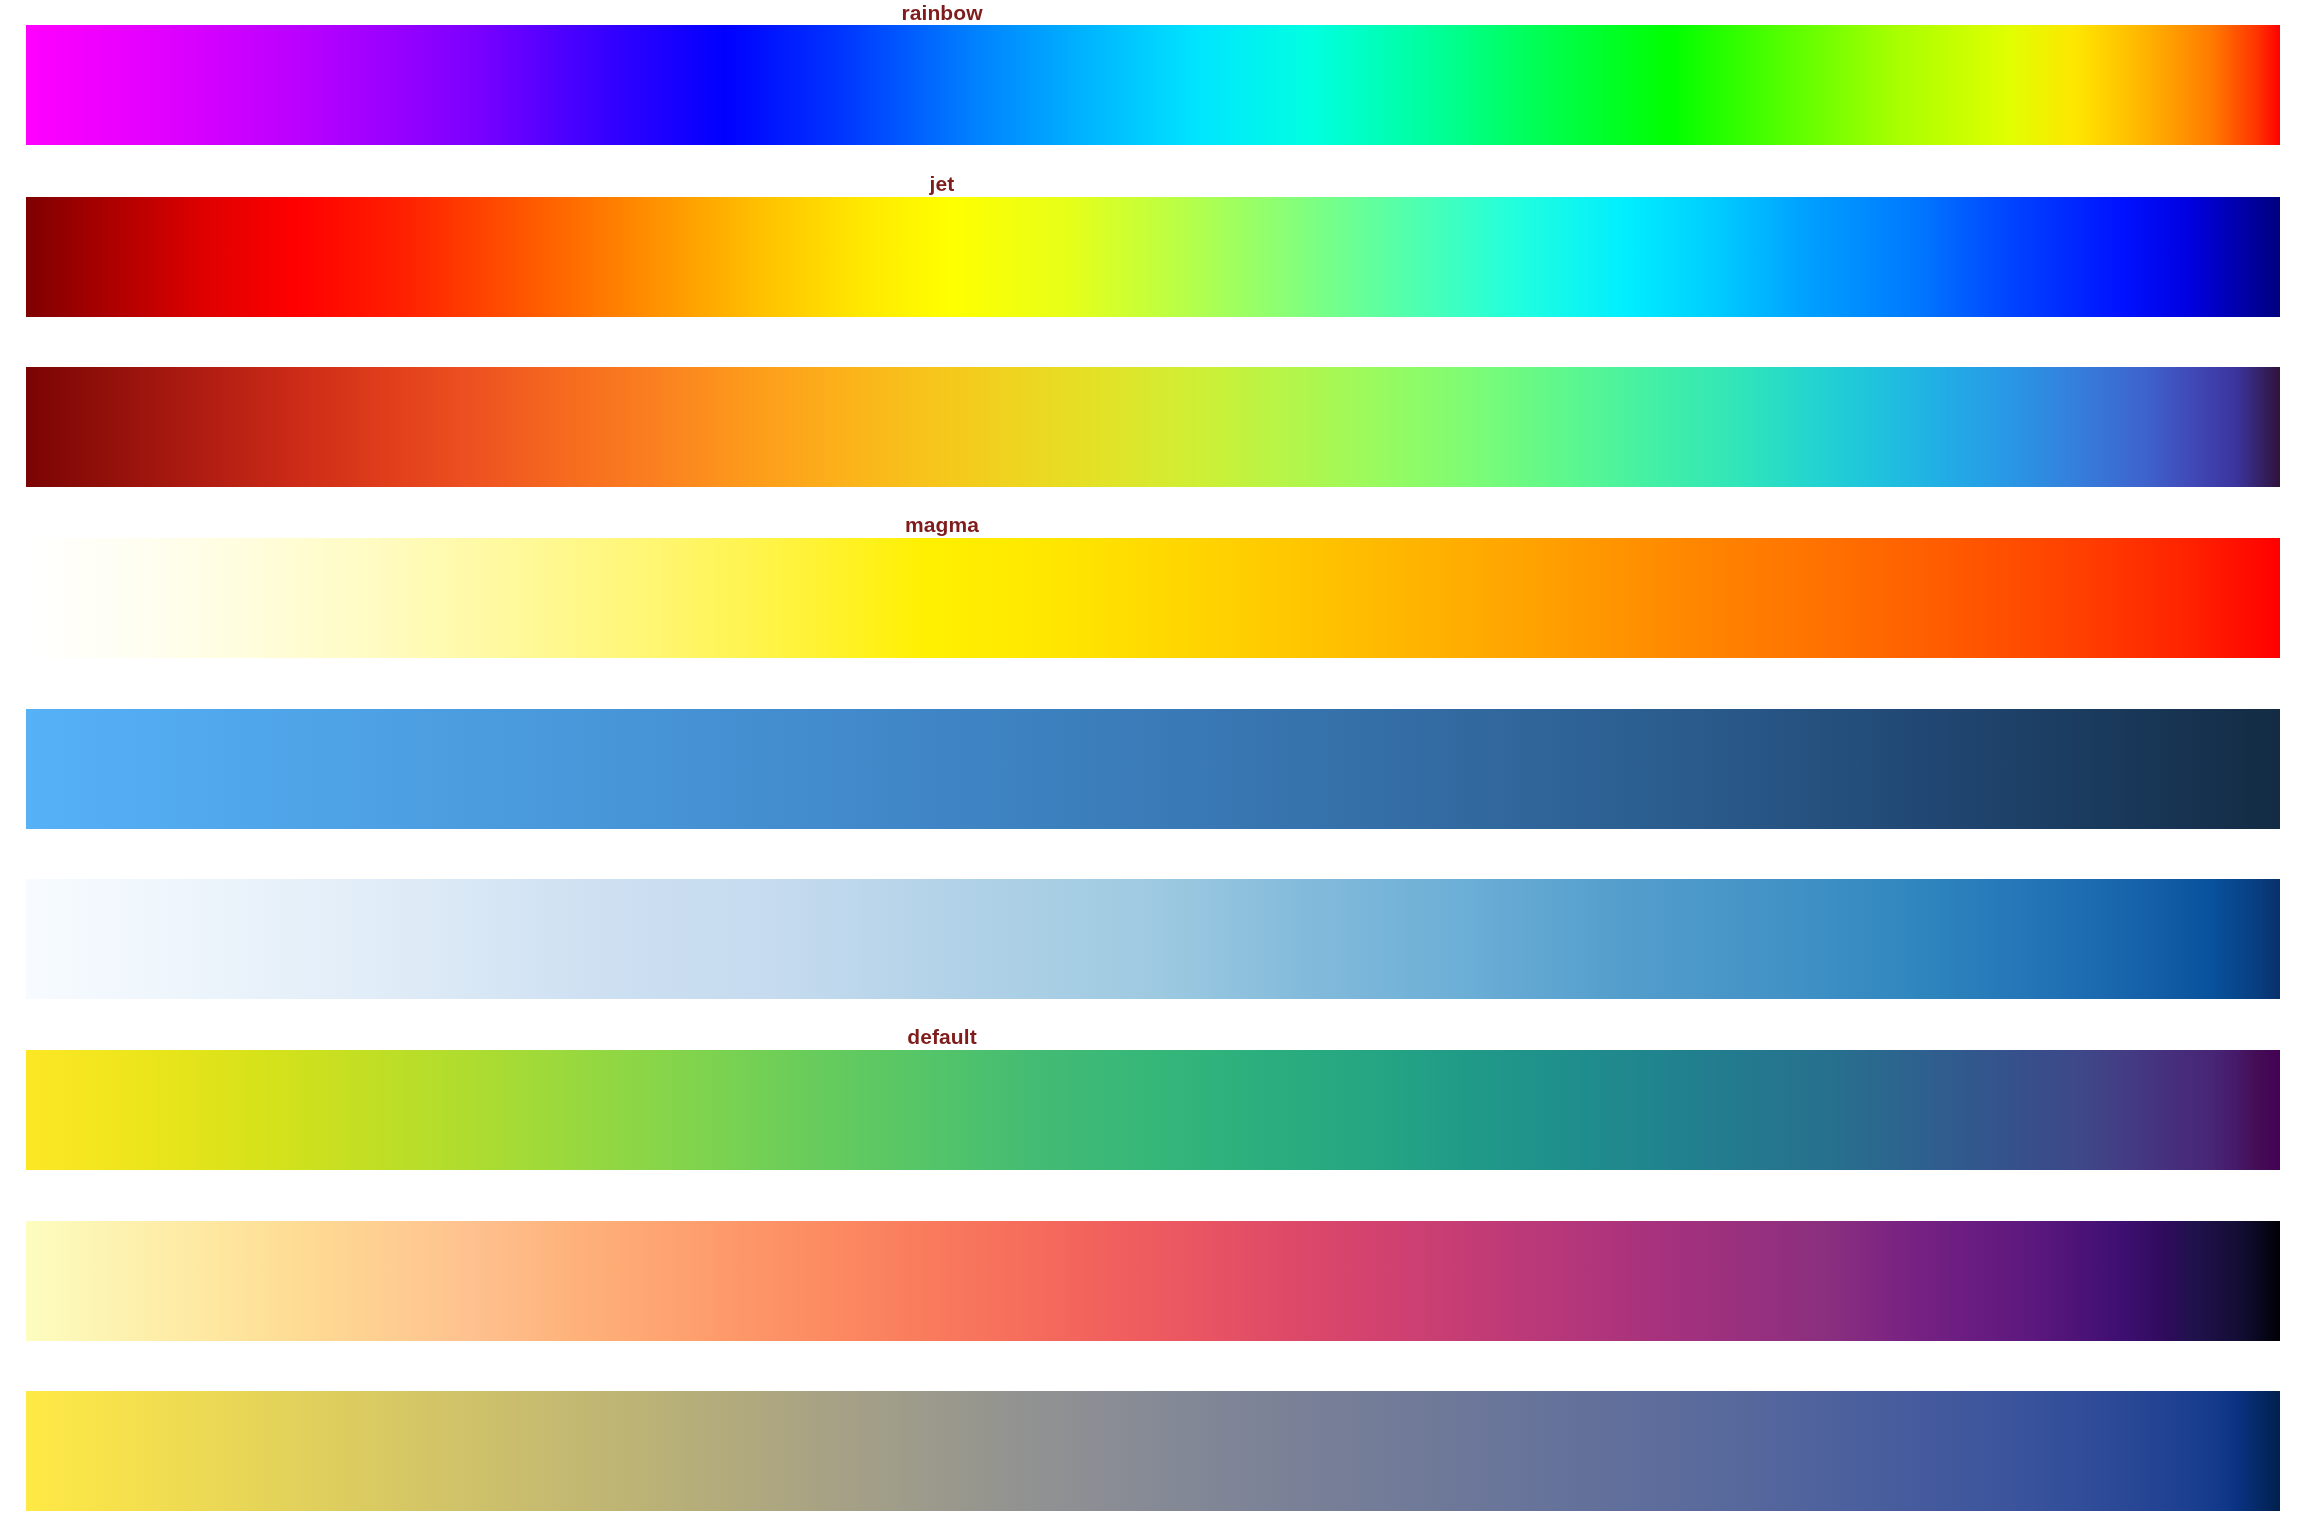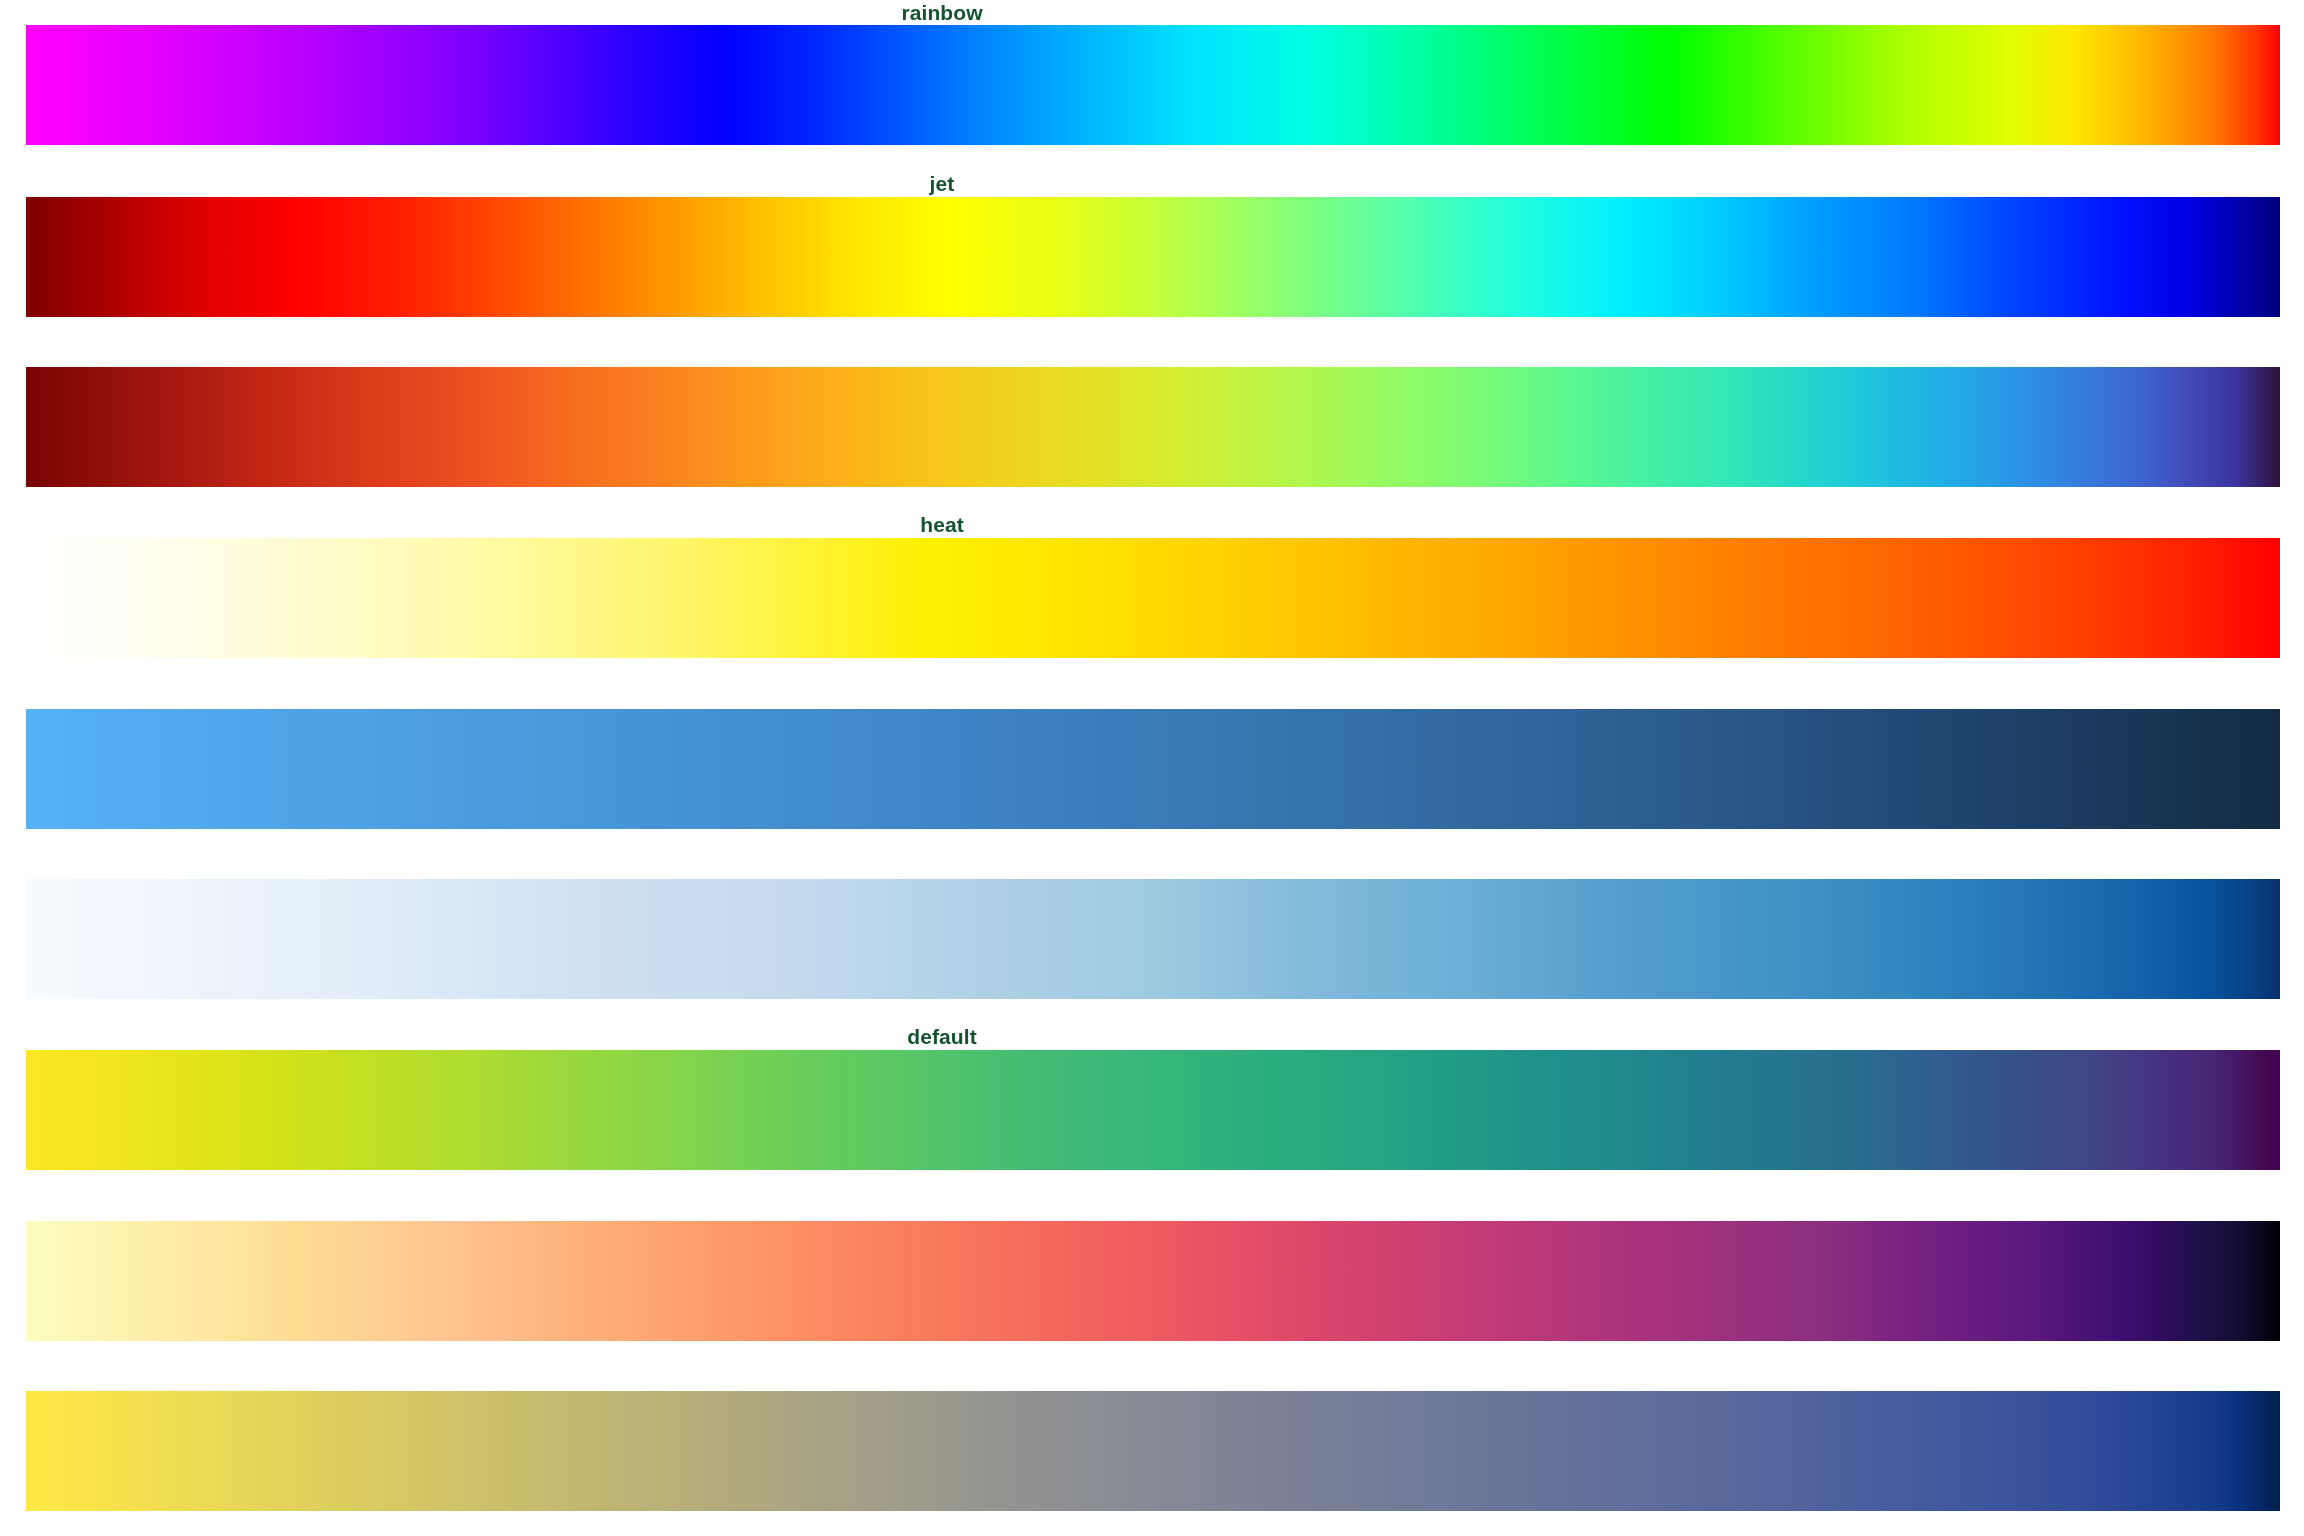--- a/index.html
+++ b/index.html
@@ -33,21 +33,21 @@
   .ramp-label {
     position: absolute;
     top: 0px;
     left: 0;
     width: 1884px;
     height: 26px;
     line-height: 26px;
     text-align: center;
     font-size: 21px;
     font-weight: bold;
-    color: #14532d;
+    color: #7f1d1d;
     letter-spacing: 0.1px;
     white-space: nowrap;
     -webkit-font-smoothing: antialiased;
   }
 
   .ramp-bar {
     position: absolute;
     top: 26px;
     left: 26px;
     width: 2254px;
@@ -72,21 +72,21 @@
   <div class="ramp-row row-1">
     <div class="ramp-label">jet</div>
     <div class="ramp-bar" style="background-image: linear-gradient(to right, rgb(127, 0, 0) 0%, rgb(176, 0, 0) 4%, rgb(224, 0, 0) 8%, rgb(255, 0, 0) 12%, rgb(255, 34, 0) 17%, rgb(255, 85, 0) 22%, rgb(255, 136, 0) 27%, rgb(255, 187, 0) 32%, rgb(255, 232, 0) 37%, rgb(255, 255, 0) 41%, rgb(232, 255, 23) 46%, rgb(187, 255, 68) 51%, rgb(136, 255, 119) 56%, rgb(85, 255, 170) 61%, rgb(34, 255, 221) 66%, rgb(0, 238, 255) 71%, rgb(0, 204, 255) 75%, rgb(0, 160, 255) 79%, rgb(0, 119, 255) 84%, rgb(0, 68, 255) 88%, rgb(0, 17, 255) 93%, rgb(0, 0, 224) 96%, rgb(0, 0, 176) 98%, rgb(0, 0, 127) 100%);"></div>
   </div>
 
   <div class="ramp-row row-2">
     <div class="ramp-bar" style="background-image: linear-gradient(to right, rgb(122, 4, 3) 0%, rgb(149, 17, 11) 4%, rgb(177, 29, 18) 8%, rgb(204, 43, 23) 12%, rgb(224, 62, 27) 16%, rgb(238, 82, 33) 20%, rgb(246, 107, 30) 24%, rgb(251, 128, 32) 28%, rgb(253, 154, 27) 32%, rgb(252, 176, 26) 36%, rgb(247, 196, 27) 40%, rgb(238, 212, 31) 44%, rgb(226, 227, 40) 48%, rgb(206, 239, 52) 52%, rgb(181, 245, 73) 56%, rgb(153, 250, 95) 60%, rgb(126, 252, 116) 64%, rgb(95, 248, 140) 68%, rgb(68, 240, 164) 72%, rgb(48, 229, 185) 76%, rgb(35, 214, 206) 79%, rgb(31, 195, 221) 82%, rgb(33, 174, 229) 85%, rgb(41, 151, 229) 88%, rgb(53, 126, 219) 91%, rgb(62, 99, 204) 94%, rgb(64, 74, 184) 96%, rgb(59, 53, 159) 98%, rgb(48, 18, 59) 100%);"></div>
   </div>
 
   <div class="ramp-row row-3">
-    <div class="ramp-label">heat</div>
+    <div class="ramp-label">magma</div>
     <div class="ramp-bar" style="background-image: linear-gradient(to right, rgb(255, 255, 255) 0%, rgb(255, 254, 241) 5%, rgb(255, 253, 220) 10%, rgb(255, 251, 191) 16%, rgb(255, 249, 153) 22%, rgb(255, 246, 113) 28%, rgb(255, 243, 62) 34%, rgb(255, 240, 0) 40%, rgb(255, 232, 0) 45%, rgb(255, 218, 0) 50%, rgb(255, 200, 0) 56%, rgb(255, 179, 0) 62%, rgb(255, 158, 0) 68%, rgb(255, 138, 0) 73%, rgb(255, 116, 0) 79%, rgb(255, 92, 0) 85%, rgb(255, 64, 0) 91%, rgb(255, 34, 0) 96%, rgb(255, 0, 0) 100%);"></div>
   </div>
 
   <div class="ramp-row row-4">
     <div class="ramp-bar" style="background-image: linear-gradient(to right, rgb(86, 177, 247) 0%, rgb(79, 164, 232) 12%, rgb(72, 151, 217) 25%, rgb(65, 137, 202) 37%, rgb(58, 123, 184) 50%, rgb(51, 108, 163) 62%, rgb(42, 91, 140) 74%, rgb(33, 72, 116) 84%, rgb(26, 58, 93) 92%, rgb(19, 43, 67) 100%);"></div>
   </div>
 
   <div class="ramp-row row-5">
     <div class="ramp-bar" style="background-image: linear-gradient(to right, rgb(247, 251, 255) 0%, rgb(236, 244, 251) 8%, rgb(222, 235, 247) 17%, rgb(206, 224, 242) 25%, rgb(198, 219, 239) 33%, rgb(178, 210, 232) 41%, rgb(158, 202, 225) 50%, rgb(130, 186, 219) 57%, rgb(107, 174, 214) 64%, rgb(83, 157, 204) 71%, rgb(66, 146, 198) 78%, rgb(47, 134, 190) 84%, rgb(33, 113, 181) 90%, rgb(21, 97, 169) 94%, rgb(8, 81, 156) 97%, rgb(8, 62, 128) 99%, rgb(8, 48, 107) 100%);"></div>
   </div>

